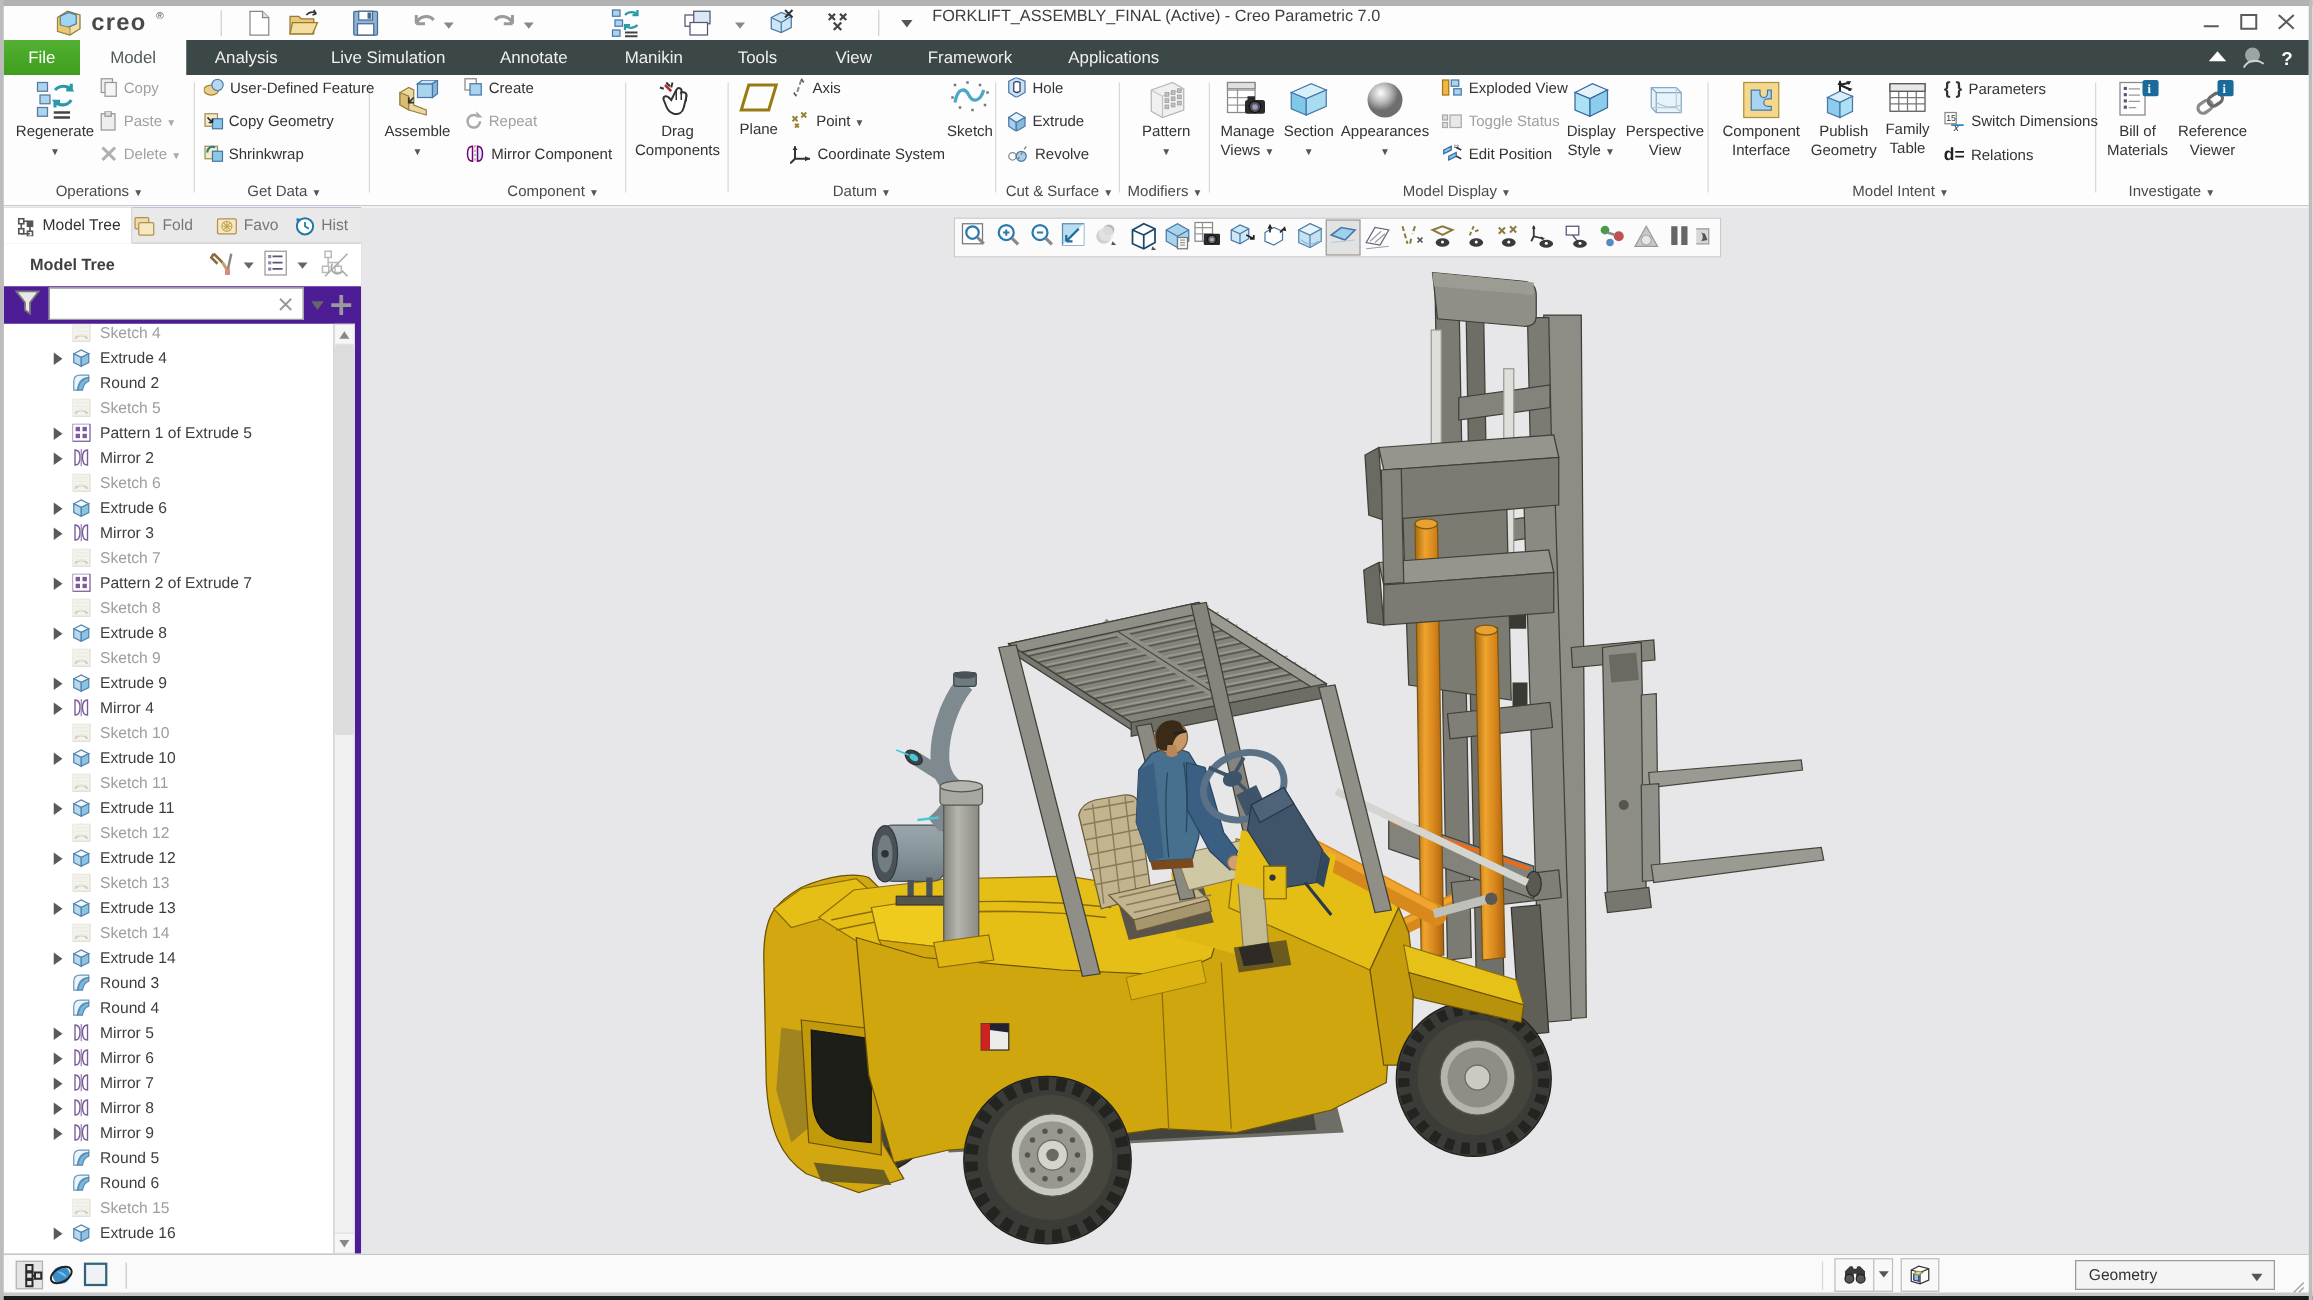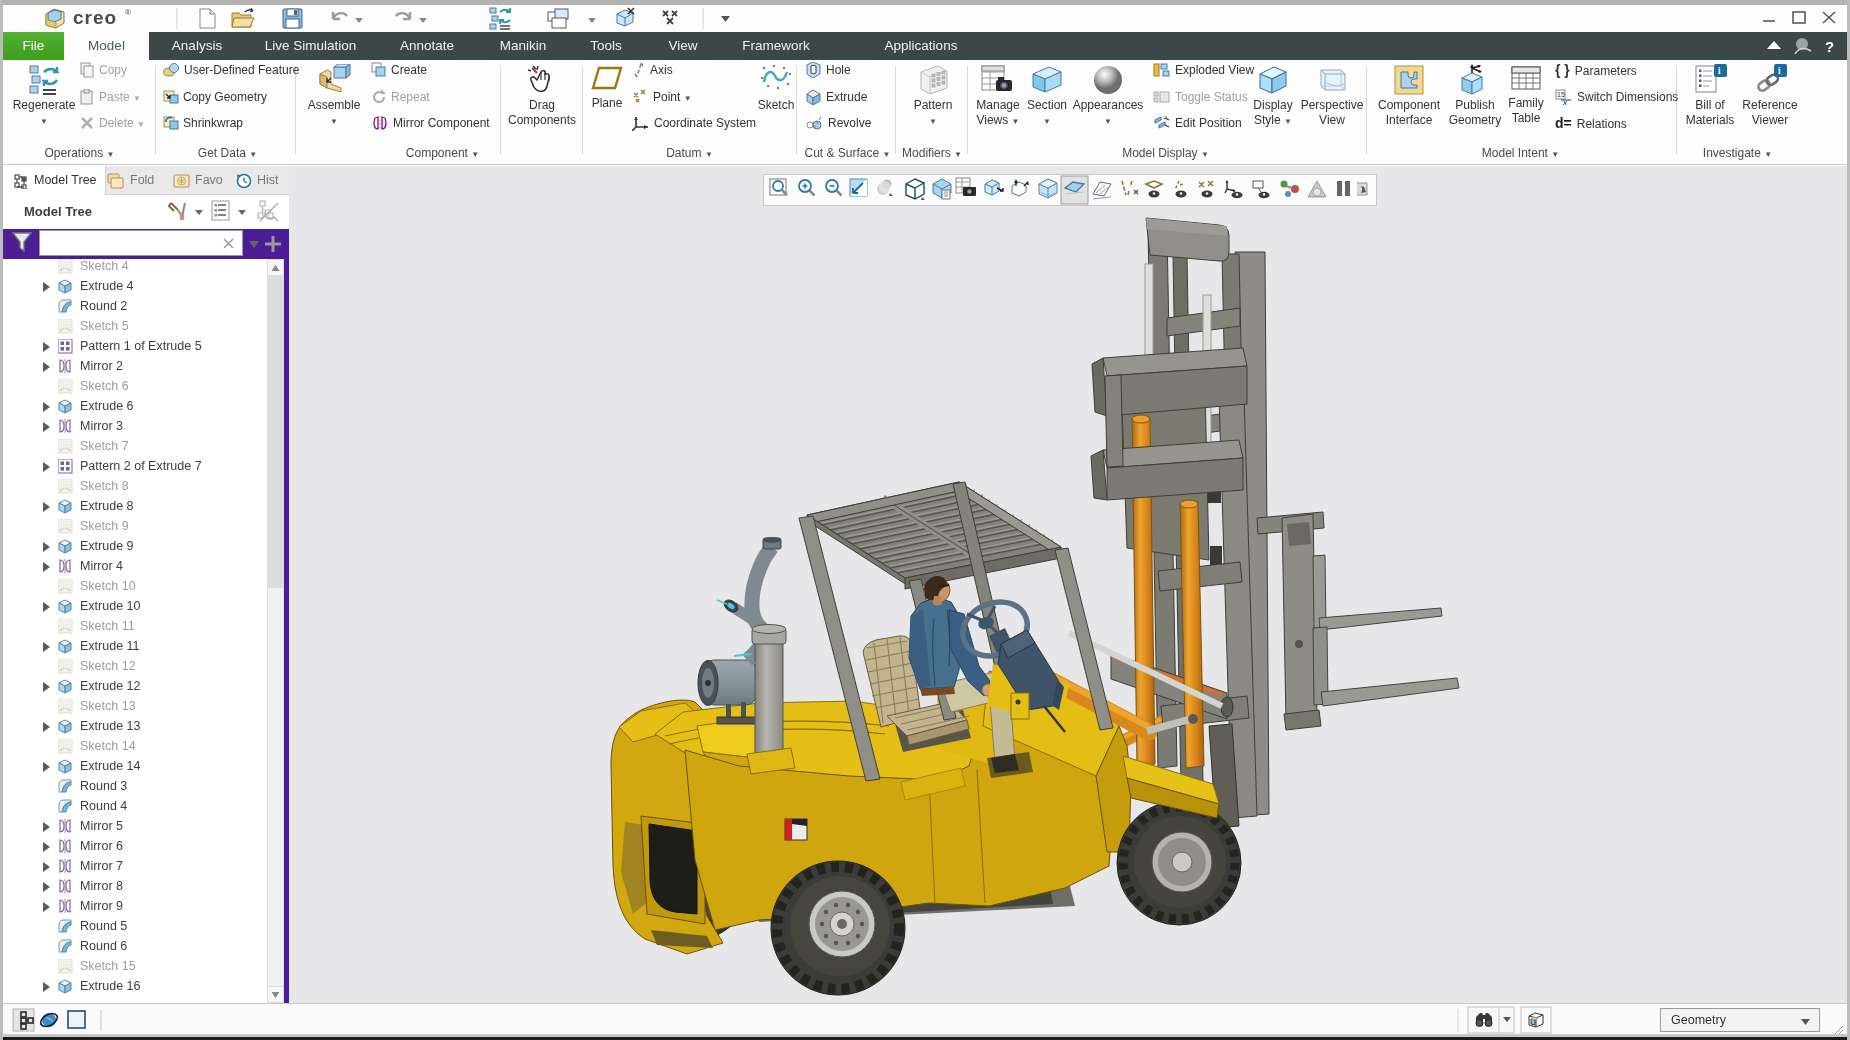--- a/index.html
+++ b/index.html
@@ -136,31 +136,32 @@
       <line x1="700" y1="3" x2="700" y2="24" stroke="#d0d0d0"></line>
       <path d="M718 11 l9 0 l-4.5 6 Z" fill="#555"></path>
 
       <g stroke="#5a5a5a" stroke-width="1.6" fill="none">
         <path d="M1760 16 h12"></path>
         <rect x="1790" y="7" width="12" height="11"></rect>
         <path d="M1820 7 l12 11 m0 -11 l-12 11"></path>
       </g>
     </svg>
   </div>
+  <div id="title-text">FORKLIFT_ASSEMBLY_FINAL (Active) - Creo Parametric 7.0</div>
   <div id="menubar">
     <div class="mtab" id="tab-file">File</div>
     <div class="mtab" id="tab-model">Model</div>
     <div class="mtab" style="left:160px;width:68px;">Analysis</div>
     <div class="mtab" style="left:240px;width:135px;">Live Simulation</div>
     <div class="mtab" style="left:385px;width:78px;">Annotate</div>
     <div class="mtab" style="left:483px;width:74px;">Manikin</div>
     <div class="mtab" style="left:572px;width:62px;">Tools</div>
     <div class="mtab" style="left:650px;width:60px;">View</div>
     <div class="mtab" style="left:726px;width:94px;">Framework</div>
-    <div class="mtab" style="left:868px;width:100px;">Applications</div>
+    <div class="mtab" style="left:838px;width:100px;">Applications</div>
     <svg width="80" height="28" style="position:absolute;right:8px;top:0;">
       <path d="M8 17 l7 -8 l7 8 Z" fill="#fff"></path>
       <circle cx="43" cy="12" r="6" fill="#9aa5a5"></circle>
         <path d="M36 22 q4 -7 12 -5 l4 2" stroke="#cfd5d5" stroke-width="1.5" fill="none"></path>
       <text x="66" y="20" font-size="15" font-weight="bold" fill="#fff">?</text>
     </svg>
   </div>
   <div id="ribbon">
 
     <div class="rsep" style="left:152px"></div>

